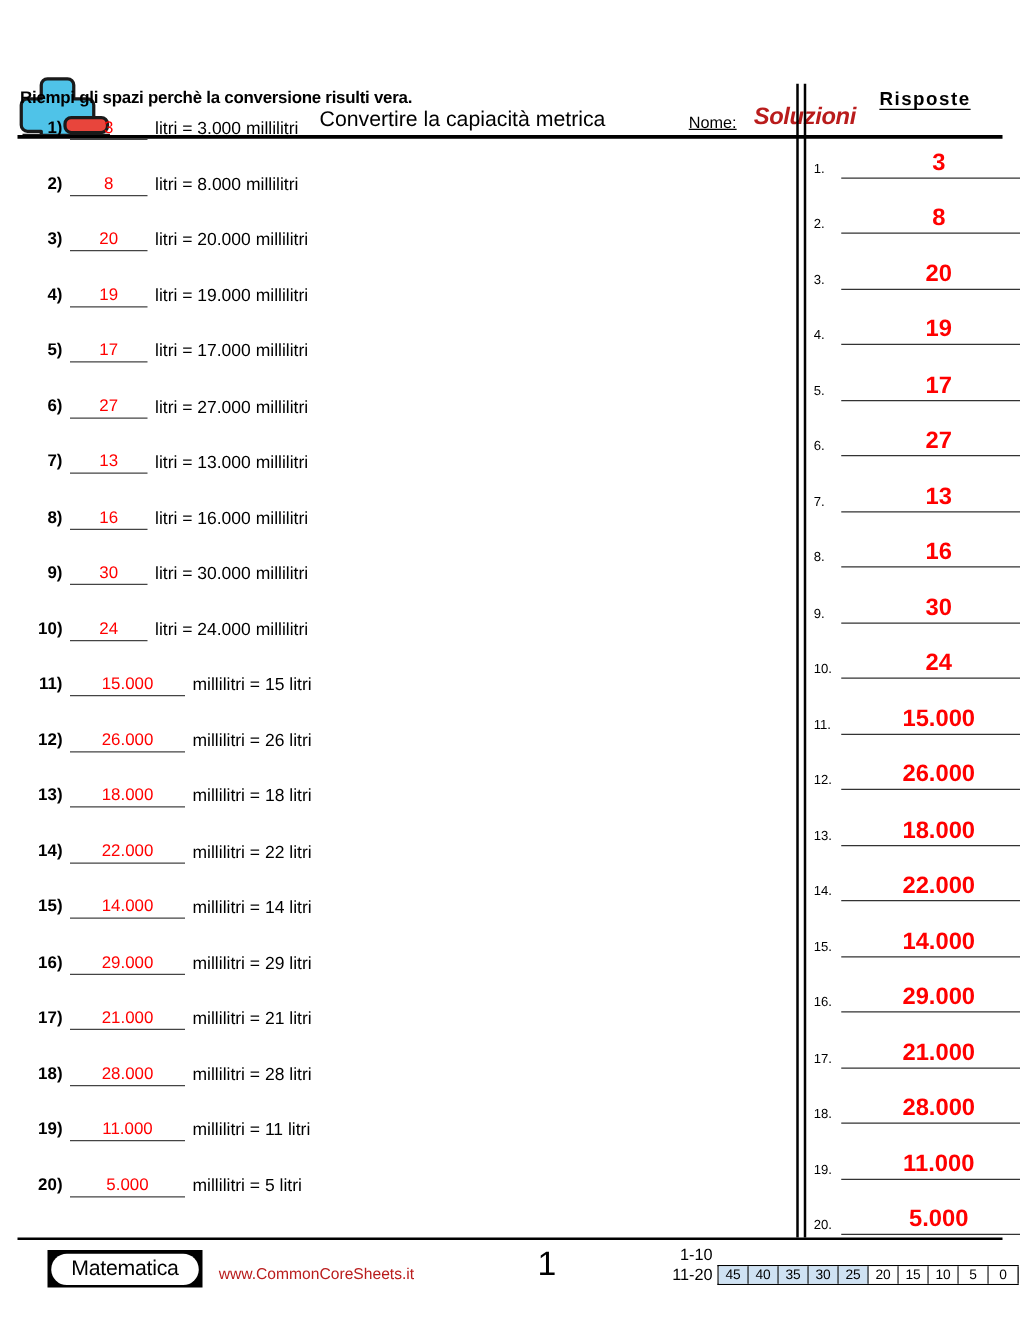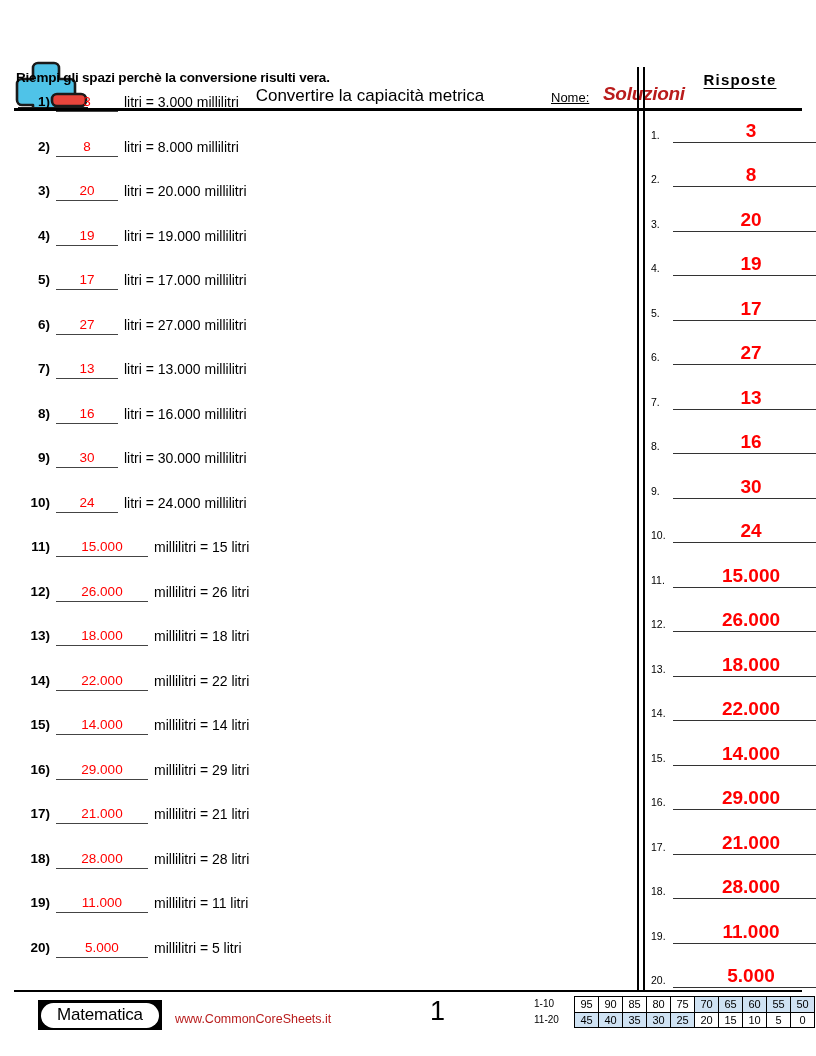--- a/index.html
+++ b/index.html
@@ -210,23 +210,23 @@
     flex-direction: column;
     font-size: 11px;
   }
   .sg-row {
     display: flex;
     align-items: stretch;
     height: 16px;
   }
   .sg-label {
     width: 40px;
-    text-align: left;
+    text-align: right;
     padding-right: 4px;
-    font-size: 10px;
+    font-size: 13px;
     line-height: 16px;
     white-space: nowrap;
   }
   .sg-cells {
     display: flex;
     border-left: 1.2px solid #000;
     border-top: 1.2px solid #000;
   }
   .sg-row:last-child .sg-cells { border-bottom: 1.2px solid #000; }
   .sg-cell {
@@ -456,32 +456,20 @@
 
 <div id="brand-badge">
   <div id="brand-pill">Matematica</div>
 </div>
 <div id="brand-url">www.CommonCoreSheets.it</div>
 <div id="page-number">1</div>
 
 <div id="score-grid">
     <div class="sg-row">
       <div class="sg-label">1-10</div>
-      <div class="sg-cells">
-        <div class="sg-cell">95</div>
-        <div class="sg-cell">90</div>
-        <div class="sg-cell">85</div>
-        <div class="sg-cell">80</div>
-        <div class="sg-cell">75</div>
-        <div class="sg-cell shaded">70</div>
-        <div class="sg-cell shaded">65</div>
-        <div class="sg-cell shaded">60</div>
-        <div class="sg-cell shaded">55</div>
-        <div class="sg-cell shaded">50</div>
-      </div>
     </div>
     <div class="sg-row">
       <div class="sg-label">11-20</div>
       <div class="sg-cells">
         <div class="sg-cell shaded">45</div>
         <div class="sg-cell shaded">40</div>
         <div class="sg-cell shaded">35</div>
         <div class="sg-cell shaded">30</div>
         <div class="sg-cell shaded">25</div>
         <div class="sg-cell">20</div>

